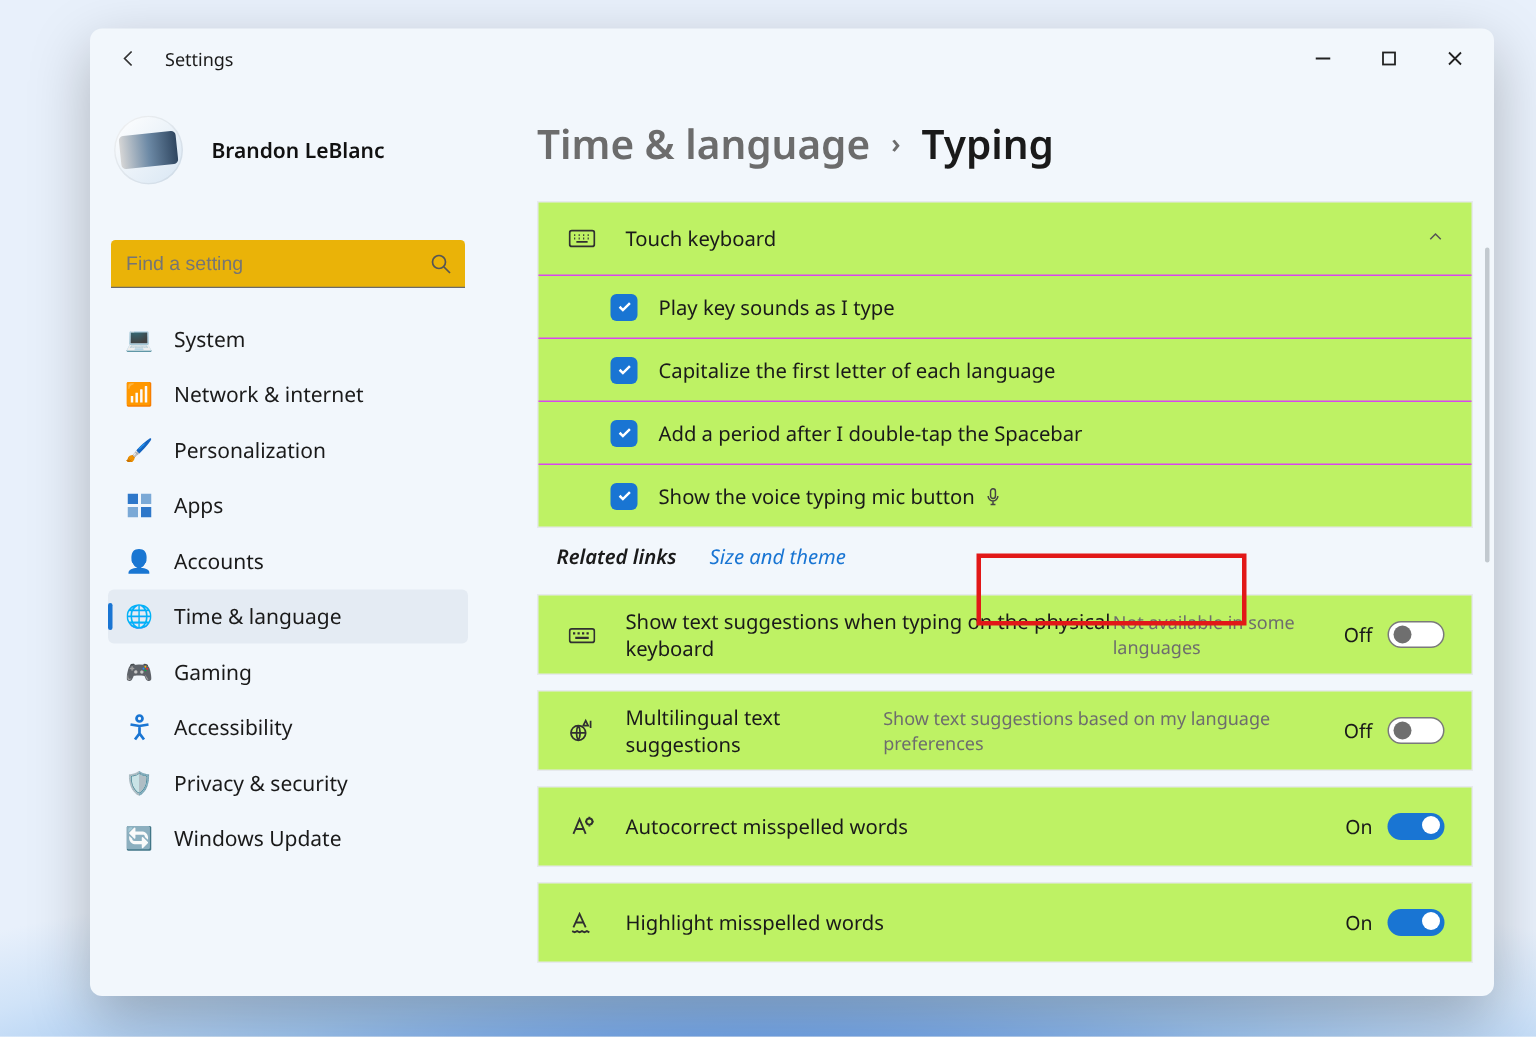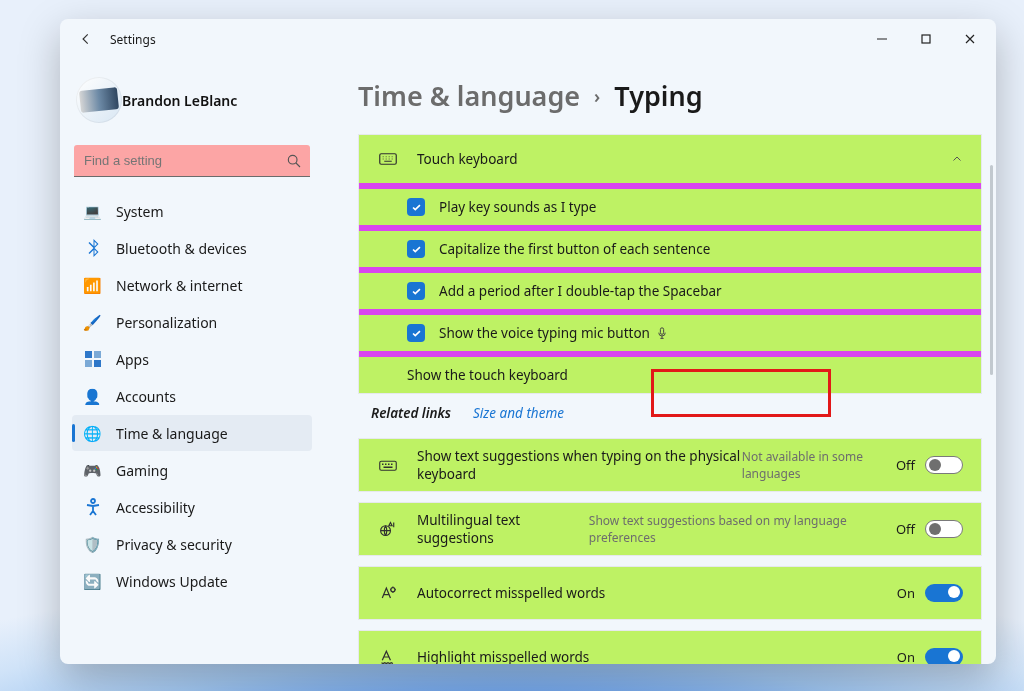--- a/index.html
+++ b/index.html
@@ -23,42 +23,42 @@
   .titlebar { height: 40px; display:flex; align-items:center; padding: 0 4px 0 8px; }
   .back { width:36px; height:36px; display:flex; align-items:center; justify-content:center; border-radius:4px; }
   .back svg{width:14px;height:14px;stroke:#333;fill:none;stroke-width:2}
   .win-title { font-size:12px; color:#1a1a1a; margin-left:6px; }
   .chrome { margin-left:auto; display:flex; }
   .chrome button { width:44px; height:36px; border:0; background:transparent; display:flex; align-items:center; justify-content:center; }
   .chrome svg{width:10px;height:10px;stroke:#222;fill:none;stroke-width:1.2}
 
   .body { flex:1; display:flex; overflow:hidden; }
   .sidebar { width:260px; padding: 4px 8px 8px 12px; display:flex; flex-direction:column; gap:4px; }
-  .profile { display:flex; align-items:center; gap:0; padding:14px 8px 18px 4px; }
+  .profile { display:flex; align-items:center; gap:19px; padding:14px 8px 18px 4px; }
   .avatar { width:46px; height:46px; border-radius:50%; background:linear-gradient(135deg,#fff 0%,#d8e6f3 100%); display:flex; align-items:center; justify-content:center; box-shadow:0 0 0 1px rgba(0,0,0,.05) inset;}
   .avatar .inner{width:38px;height:22px;background:linear-gradient(90deg,#d6d6d6,#6d8aa6,#2f4660);border-radius:3px;transform:rotate(-6deg);}
   .profile-name { font-size:14px; font-weight:600; color:#111;}
 
-  .search { position:relative; border-bottom:1.5px solid #6b6b6b; border-radius:3px 3px 0 0; background:#fca5a5; height:32px; margin:0 2px 12px 2px;}
+  .search { position:relative; border-bottom:1.5px solid #6b6b6b; border-radius:3px 3px 0 0; background:#eab308; height:32px; margin:15px 2px 12px 2px;}
   .search input { width:100%; height:100%; border:0; background:transparent; padding:0 34px 0 10px; font-size:13px; color:#555; outline:none;}
   .search .mag { position:absolute; right:8px; top:8px; width:16px; height:16px; stroke:#555; fill:none; stroke-width:1.7;}
 
   .nav { display:flex; flex-direction:column; gap:1px; }
   .nav-item { display:flex; align-items:center; gap:14px; height:36px; padding:0 12px; border-radius:4px; color:#1a1a1a; font-size:14px; position:relative;}
   .nav-item.active { background:#e4ebf3; }
   .nav-item.active::before{content:"";position:absolute;left:0;top:9px;bottom:9px;width:3px;background:#1975d3;border-radius:2px;}
   .nav-ico { width:18px; height:18px; display:flex; align-items:center; justify-content:center; font-size:15px;}
 
   .main { flex:1; padding: 12px 14px 0 38px; overflow:hidden; position:relative;}
   .scroll-ind{position:absolute; right:3px; top:106px; width:3px; height:210px; background:#c2c9cf; border-radius:3px;}
   .crumbs { display:flex; align-items:center; gap:14px; font-size:27px; font-weight:600; color:#1a1a1a; margin-top:6px; margin-bottom:20px;}
   .crumbs .parent{color:#6c6c6c; font-weight:600;}
   .crumbs .chev{color:#6c6c6c; font-size:18px;}
   .card { background:#bef264; border:1px solid #e6e9ed; border-radius:0; margin-bottom:10px; }
-  .row { display:flex; align-items:center; padding:0 18px; min-height:52px; border-top:6px solid #d946ef; position:relative;}
+  .row { display:flex; align-items:center; padding:0 18px; min-height:52px; border-top:1px solid #d946ef; position:relative;}
   .row.first{border-top:0;}
   .row.head{min-height:48px;}
   .row .ico { width:22px; margin-right:18px; color:#303030; display:flex; align-items:center; justify-content:center;}
   .row .ico svg{width:18px;height:18px;}
   .row.sub { padding-left:48px; min-height:42px;}
   .row .label{font-size:13.5px;}
   .row .sublabel{font-size:12px;color:#6d6d6d;margin-top:1px;}
   .row .col{display:flex;flex-direction:row;flex:1;}
   .chk { width:18px; height:18px; border-radius:4px; background:#1975d3; margin-right:14px; display:flex;align-items:center;justify-content:center;}
   .chk svg{width:11px;height:11px;stroke:#fff;fill:none;stroke-width:2.4;}
@@ -125,28 +125,20 @@
             <circle cx="10" cy="10" r="6.5"></circle>
             <path d="M15 15 L21 21"></path>
           </svg>
       </div>
       <nav class="nav" id="nav">
           <div class="nav-item">
             <span class="nav-ico">💻</span>
             <span>System</span>
           </div>
           <div class="nav-item">
-            <span class="nav-ico">
-              <svg width="15" height="18" viewBox="0 0 12 18" fill="#1975d3">
-                <path d="M6 0v7L2 3 1 4l5 5-5 5 1 1 4-4v7l5-5-4-4 4-4-5-5zm1 2.5L9.5 5 7 7.5v-5zm0 8L9.5 13 7 15.5v-5z"></path>
-              </svg>
-            </span>
-            <span>Bluetooth &amp; devices</span>
-          </div>
-          <div class="nav-item">
             <span class="nav-ico">📶</span>
             <span>Network &amp; internet</span>
           </div>
           <div class="nav-item">
             <span class="nav-ico">🖌️</span>
             <span>Personalization</span>
           </div>
           <div class="nav-item">
             <span class="nav-ico">
               <svg width="16" height="16" viewBox="0 0 16 16">
@@ -219,43 +211,40 @@
                 </svg>
               </span>
               <span class="label">Play key sounds as I type</span>
             </div>
             <div class="row sub">
               <span class="chk">
                 <svg viewBox="0 0 16 16">
                   <path d="M3 8l3.2 3.2L13 4.5"></path>
                 </svg>
               </span>
-              <span class="label">Capitalize the first button of each sentence</span>
+              <span class="label">Capitalize the first letter of each language</span>
             </div>
             <div class="row sub">
               <span class="chk">
                 <svg viewBox="0 0 16 16">
                   <path d="M3 8l3.2 3.2L13 4.5"></path>
                 </svg>
               </span>
               <span class="label">Add a period after I double-tap the Spacebar</span>
             </div>
             <div class="row sub">
               <span class="chk">
                 <svg viewBox="0 0 16 16">
                   <path d="M3 8l3.2 3.2L13 4.5"></path>
                 </svg>
               </span>
               <span class="label">Show the voice typing mic button <svg class="mic-svg" viewBox="0 0 12 16" fill="none" stroke="#444" stroke-width="1.2">
                   <rect x="4" y="1" width="4" height="8" rx="2"></rect>
                   <path d="M2 7a4 4 0 0 0 8 0M6 11v3M4 14h4"></path>
                 </svg></span>
-            </div>
-            <div class="row sub">
-              <span class="label">Show the touch keyboard</span>
             </div>
           </div>
       </div>
 
       <div class="related">
         <span class="rlabel">Related links</span>
         <span class="rlink">Size and theme</span>
       </div>
 
       <div id="setrows">

